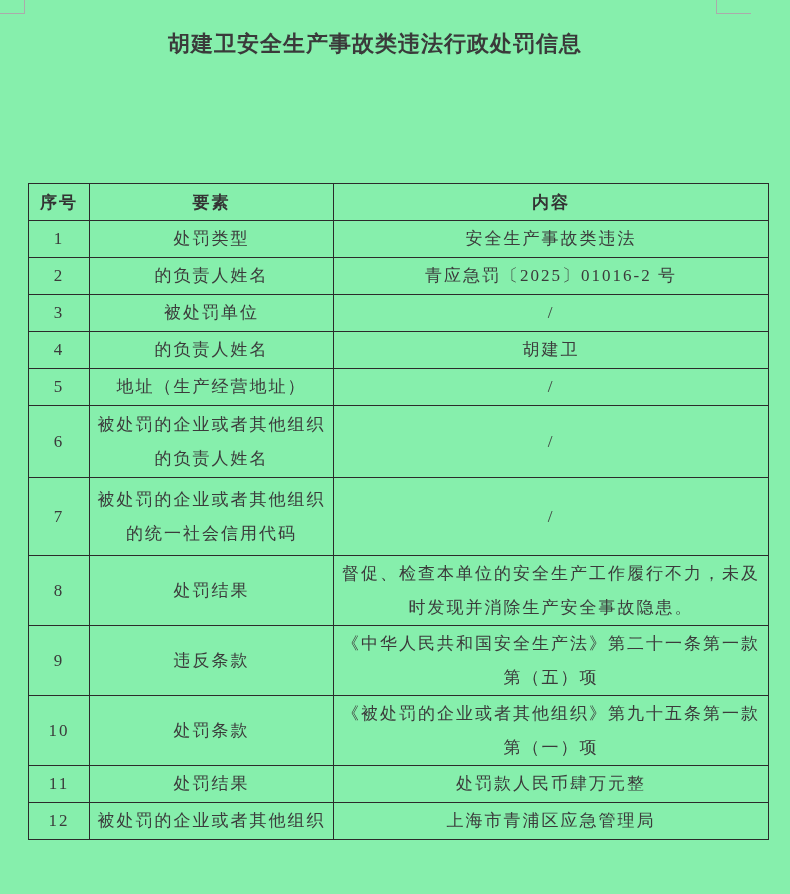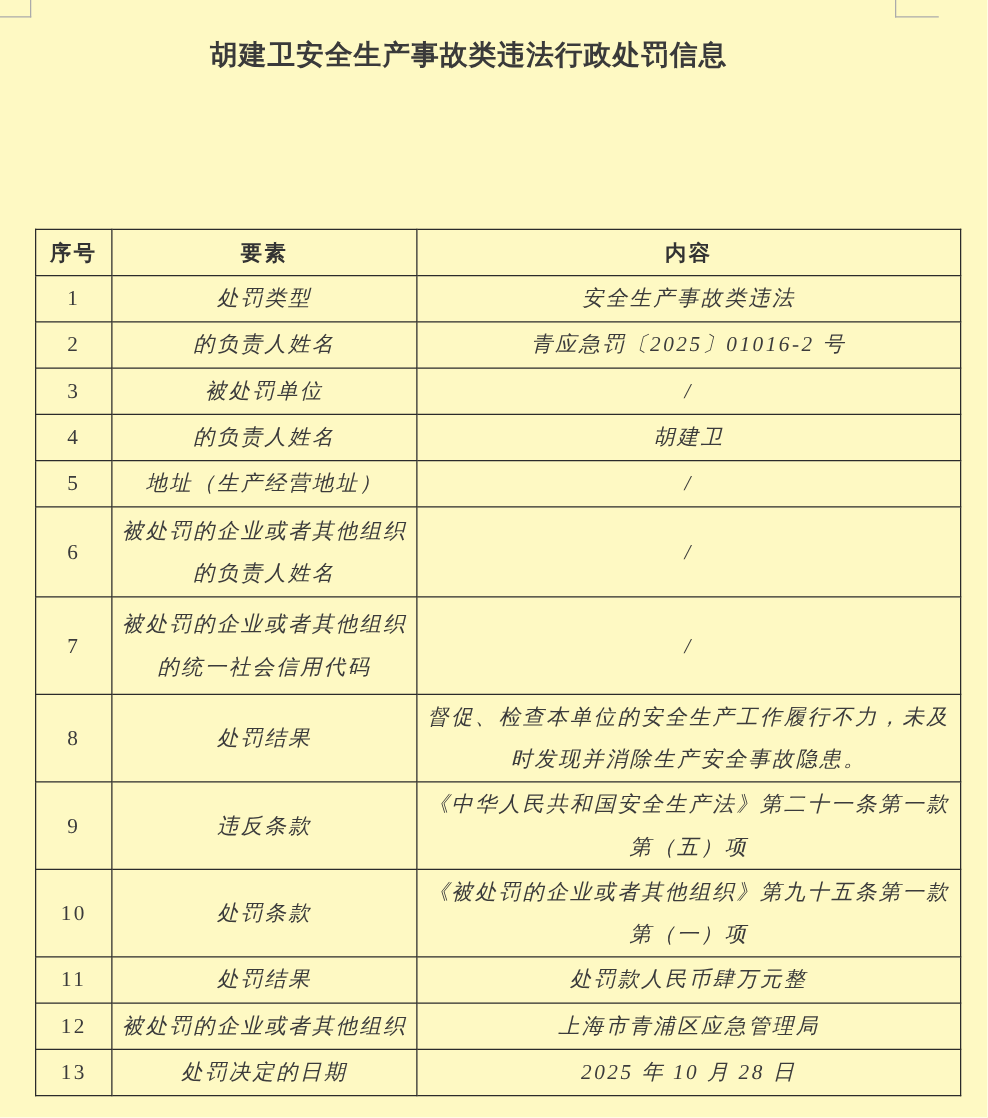--- a/index.html
+++ b/index.html
@@ -4,21 +4,21 @@
 <style>
   html, body {
     margin: 0;
     padding: 0;
     background: #ffffff;
   }
   .page {
     position: relative;
     width: 790px;
     height: 894px;
-    background: #fef9c3;
+    background: #86efac;
     overflow: hidden;
     font-family: "Liberation Serif", "DejaVu Serif", serif;
     color: #333333;
   }
   
   .crop-mark {
     position: absolute;
     top: 0;
     height: 13px;
   }
@@ -72,21 +72,20 @@
   tbody tr { height: 37px; }
   tbody tr:nth-child(6) { height: 72px; }
   tbody tr:nth-child(7) { height: 78px; }
   tbody tr:nth-child(8),
   tbody tr:nth-child(9),
   tbody tr:nth-child(10) { height: 70px; }
   td.cell-element,
   td.cell-content {
     white-space: pre-line;
     line-height: 34px;
-    font-style: italic;
   }
 </style>
 </head>
 <body>
 
 <div class="page">
   <div class="crop-mark crop-tl"></div>
   <div class="crop-mark crop-tr"></div>
 
   <h1 class="title">胡建卫安全生产事故类违法行政处罚信息</h1>
@@ -163,20 +162,15 @@
         <tr>
     <td class="cell-no">11</td>
     <td class="cell-element">处罚结果</td>
     <td class="cell-content">处罚款人民币肆万元整</td>
   </tr>
         <tr>
     <td class="cell-no">12</td>
     <td class="cell-element">被处罚的企业或者其他组织</td>
     <td class="cell-content">上海市青浦区应急管理局</td>
   </tr>
-        <tr>
-    <td class="cell-no">13</td>
-    <td class="cell-element">处罚决定的日期</td>
-    <td class="cell-content">2025 年 10 月 28 日</td>
-  </tr>
       </tbody>
   </table>
 </div>
 
 </body></html>

